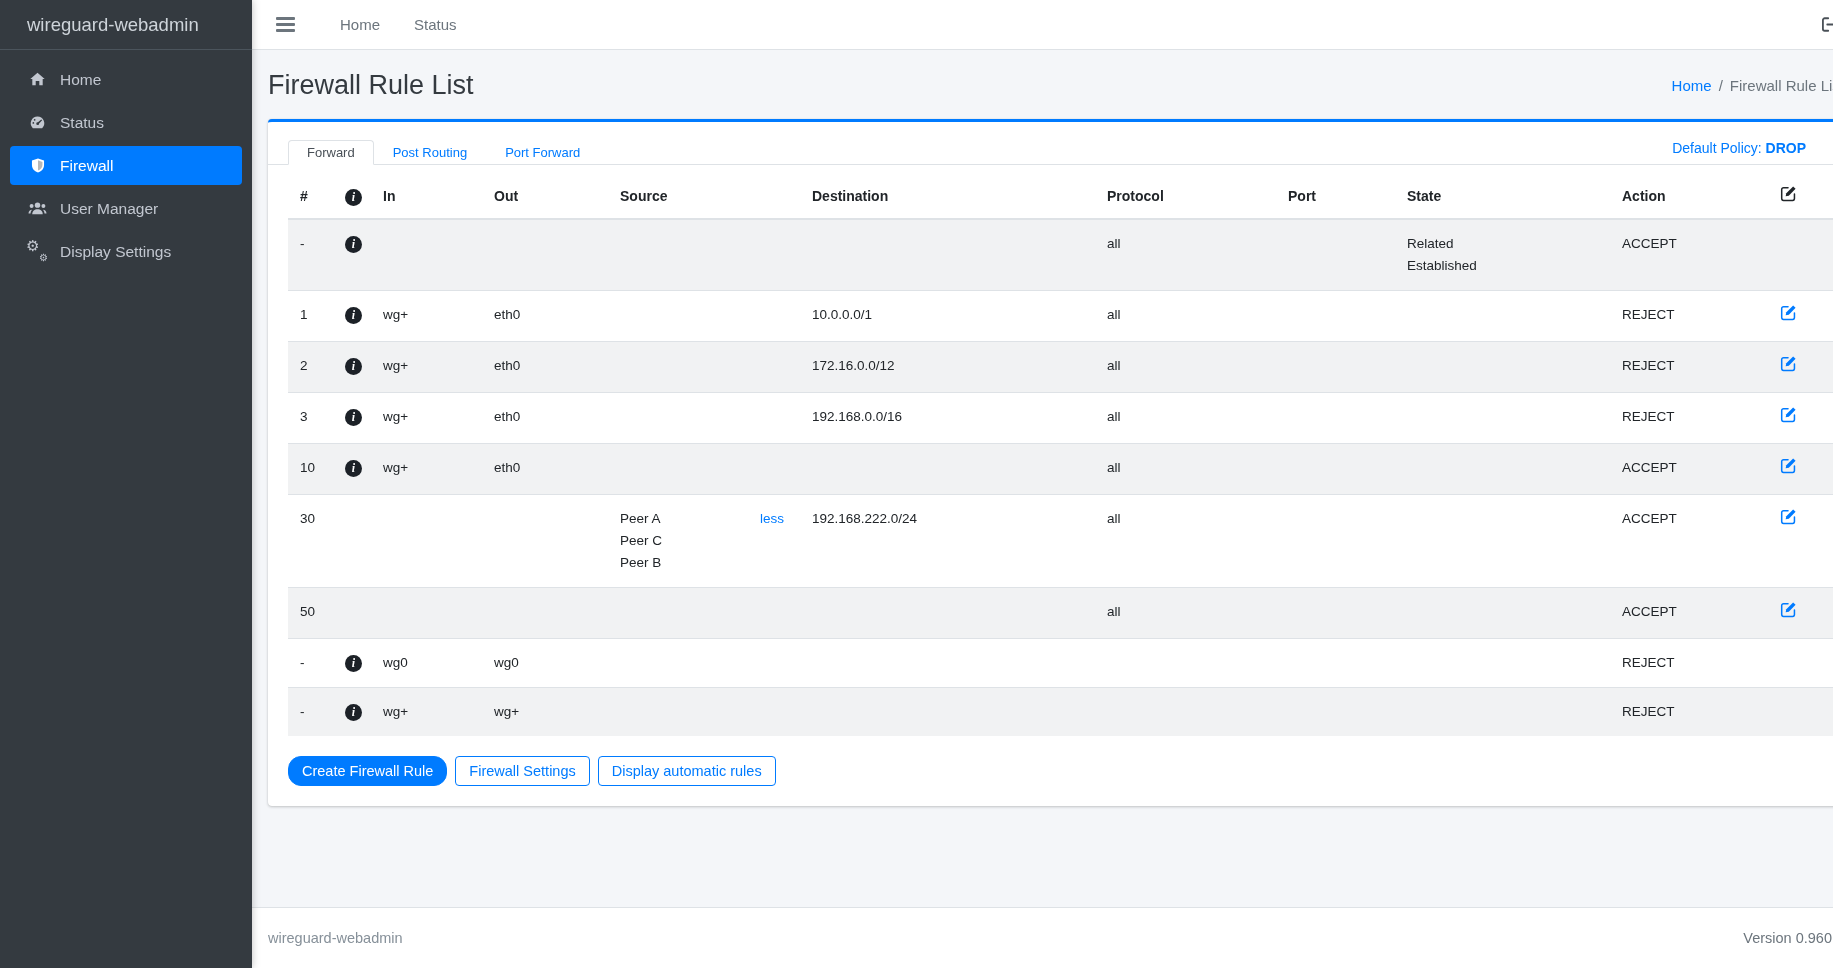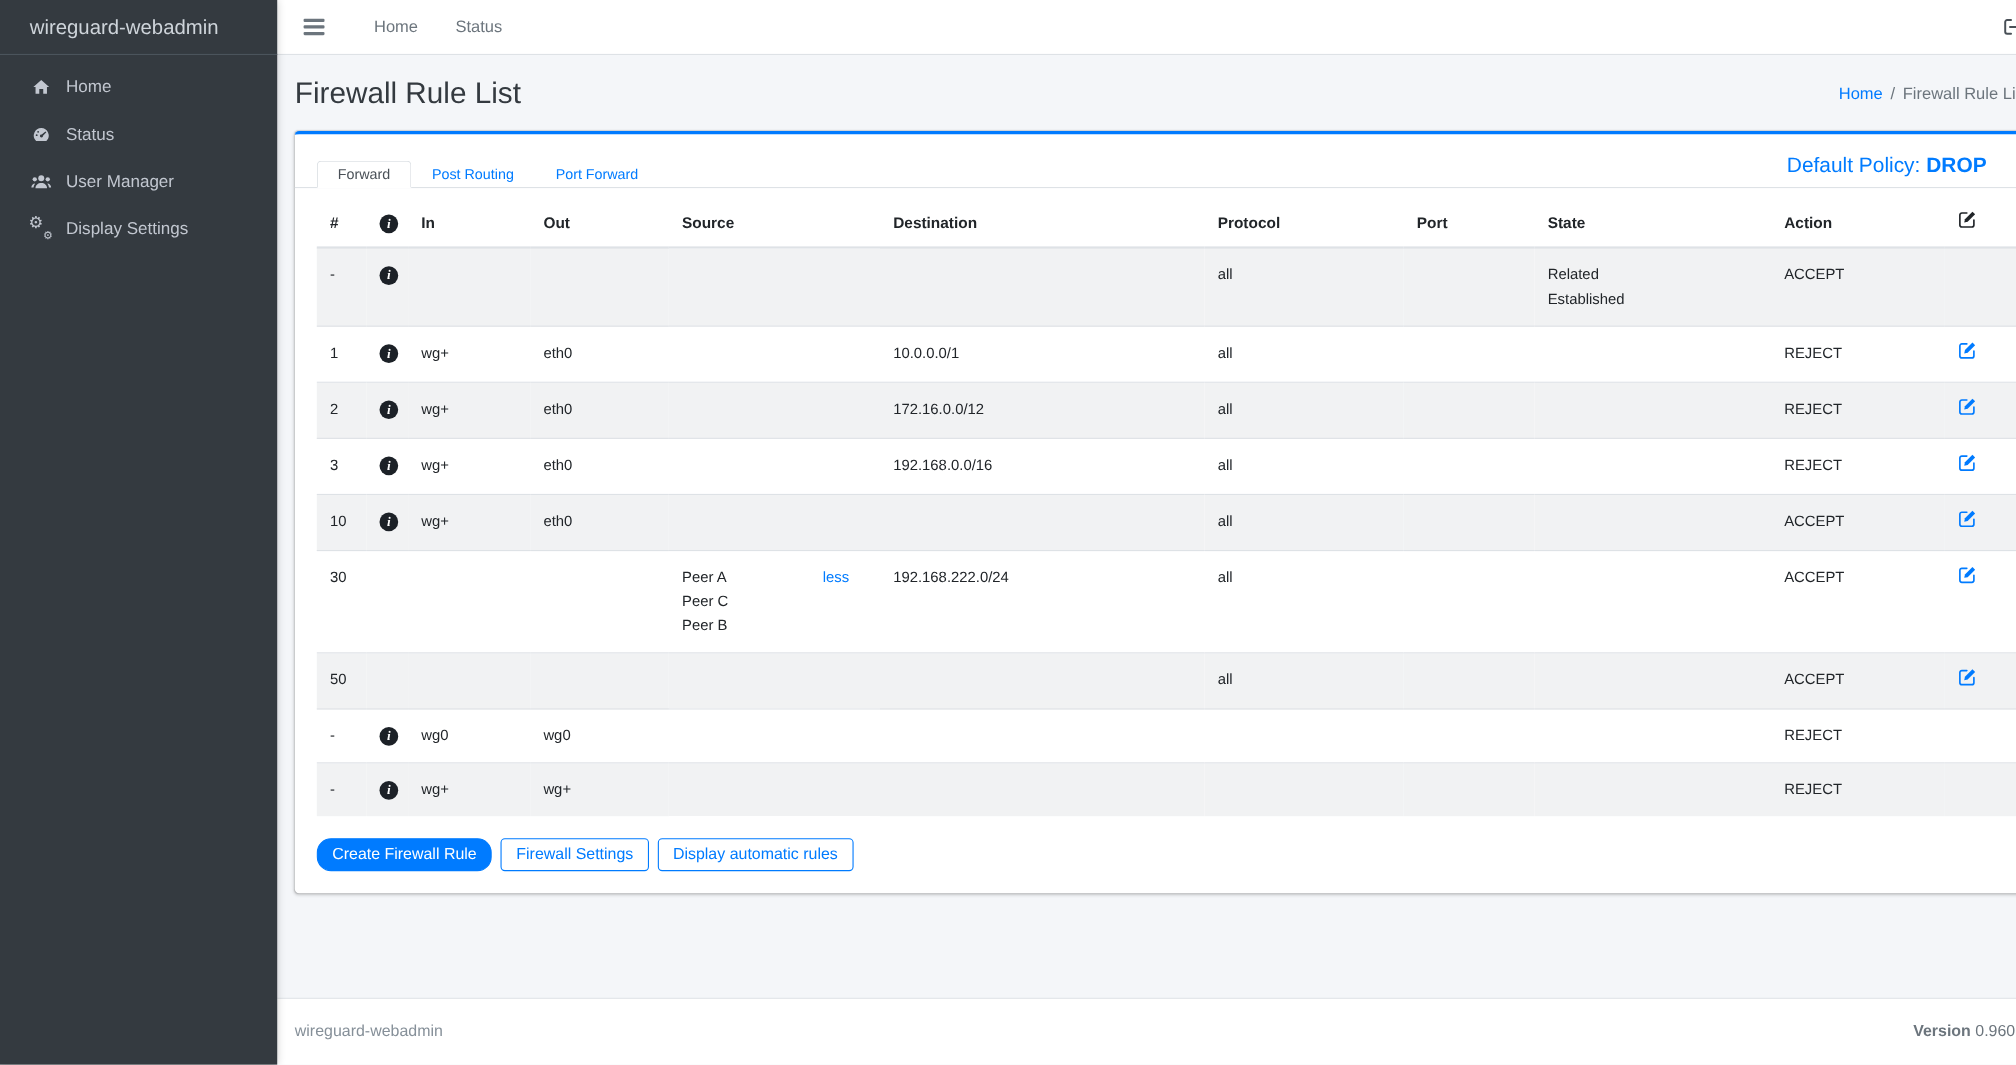--- a/index.html
+++ b/index.html
@@ -70,21 +70,21 @@
   }
   .tab {
     font-size: 13px; padding: 4px 18px; cursor: pointer; color: #007bff;
     border: 1px solid transparent; border-bottom: none; margin-bottom: -1px;
     border-radius: 4px 4px 0 0; text-decoration: none; display: inline-block;
   }
   .tab.active {
     color: #495057; background: #fff; border-color: #dee2e6;
     border-bottom: 1px solid #fff;
   }
-  .default-policy { margin-left: auto; align-self: center; padding-bottom: 8px; font-size: 19px; color: #007bff; cursor: pointer; white-space: nowrap; }
+  .default-policy { margin-left: auto; align-self: center; padding-bottom: 8px; font-size: 14px; color: #007bff; cursor: pointer; white-space: nowrap; }
   .default-policy b { font-weight: 700; }
 
   .card-body { padding: 10px 20px 20px 20px; }
 
   
   table { width: 100%; border-collapse: collapse; table-layout: fixed; }
   th, td {
     text-align: left; vertical-align: top;
     padding: 13px 12px; font-size: 13.5px; line-height: 22px;
   }
@@ -94,41 +94,41 @@
   tbody tr:nth-child(odd) { background: #f1f2f3; }
   .info-circle {
     display: inline-block; width: 17px; height: 17px; border-radius: 50%;
     background: #1c2127; color: #fff; font-weight: 700; font-style: italic;
     font-family: "Liberation Serif", serif; font-size: 12px; line-height: 17px;
     text-align: center; cursor: pointer;
   }
   .edit-link { color: #007bff; cursor: pointer; display: inline-flex; }
   thead .edit-link { color: #212529; cursor: default; }
   .source-cell { position: relative; margin-top: 45px; }
-  .less-link { position: absolute; right: 28px; top: 13px; color: #007bff; cursor: pointer; }
+  .less-link { position: absolute; right: 16px; top: 13px; color: #007bff; cursor: pointer; }
   .cell-line { display: block; }
 
   
   .btn-row { margin-top: 20px; display: flex; gap: 8px; }
   .btn {
     font-size: 14.5px; padding: 6px 13px; border-radius: 4px; cursor: pointer;
     border: 1px solid #007bff; background: #fff; color: #007bff;
     font-family: "Liberation Sans", sans-serif;
   }
   .btn.primary { background: #007bff; color: #fff; border-radius: 13px; }
 
   
   .footer {
     position: absolute; left: 252px; top: 907px; width: 1620px; height: 61px;
     background: #fff; border-top: 1px solid #dee2e6;
     display: flex; align-items: center; padding: 0 40px 0 16px;
     font-size: 14.5px; color: #869099;
   }
   .footer .version { margin-left: auto; color: #6c757d; white-space: nowrap; }
-  .footer .version b { font-weight: 700; text-align: right; }
+  .footer .version b { font-weight: 400; text-align: right; }
 </style>
 </head>
 <body>
 
 <aside class="sidebar">
   <div class="brand">wireguard-webadmin</div>
   <nav class="sidebar-menu" id="sidebar-menu">
       <div class="nav-item">
         <span class="icon">
           <svg viewBox="0 0 18 18" width="17" height="17">
@@ -140,20 +140,29 @@
       <div class="nav-item">
         <span class="icon">
           <svg viewBox="0 0 18 18" width="17" height="17">
             <path fill="currentColor" d="M9 2.6a7.2 7.2 0 0 0-5.3 12l.4.4h9.8l.4-.4A7.2 7.2 0 0 0 9 2.6Z"></path>
             <path fill="#343a40" d="m13 5.8-3.5 2.9a1.5 1.5 0 1 0 1.2 1.3l3.2-3.3Z"></path>
             <circle fill="#343a40" cx="4.6" cy="9.4" r=".9"></circle>
             <circle fill="#343a40" cx="6" cy="6.2" r=".9"></circle>
           </svg>
         </span>
         <span class="label">Status</span>
+      </div>
+      <div class="nav-item active">
+        <span class="icon">
+          <svg viewBox="0 0 18 18" width="16" height="17">
+            <path fill="currentColor" d="M9 1.1 15.8 3.5v5c0 4.7-3.4 7.2-6.8 8.4C5.6 15.7 2.2 13.2 2.2 8.5v-5Z"></path>
+            <path fill="rgba(0,0,0,.28)" d="M9 3.2v11.5c2.6-1.1 5-3.1 5-6.4V5Z"></path>
+          </svg>
+        </span>
+        <span class="label">Firewall</span>
       </div>
       <div class="nav-item">
         <span class="icon">
           <svg viewBox="0 0 20 16" width="19" height="15">
             <circle cx="10" cy="4.4" r="2.9" fill="currentColor"></circle>
             <path fill="currentColor" d="M4.4 14c0-3.2 2.5-5.1 5.6-5.1s5.6 1.9 5.6 5.1Z"></path>
             <circle cx="3.7" cy="5.4" r="2.1" fill="currentColor"></circle>
             <circle cx="16.3" cy="5.4" r="2.1" fill="currentColor"></circle>
             <path fill="currentColor" d="M.4 13.4c0-2.4 1.6-3.9 3.7-4a7 7 0 0 0-1.6 4Zm19.2 0h-2.1a7 7 0 0 0-1.6-4c2.1.1 3.7 1.6 3.7 4Z"></path>
           </svg>

